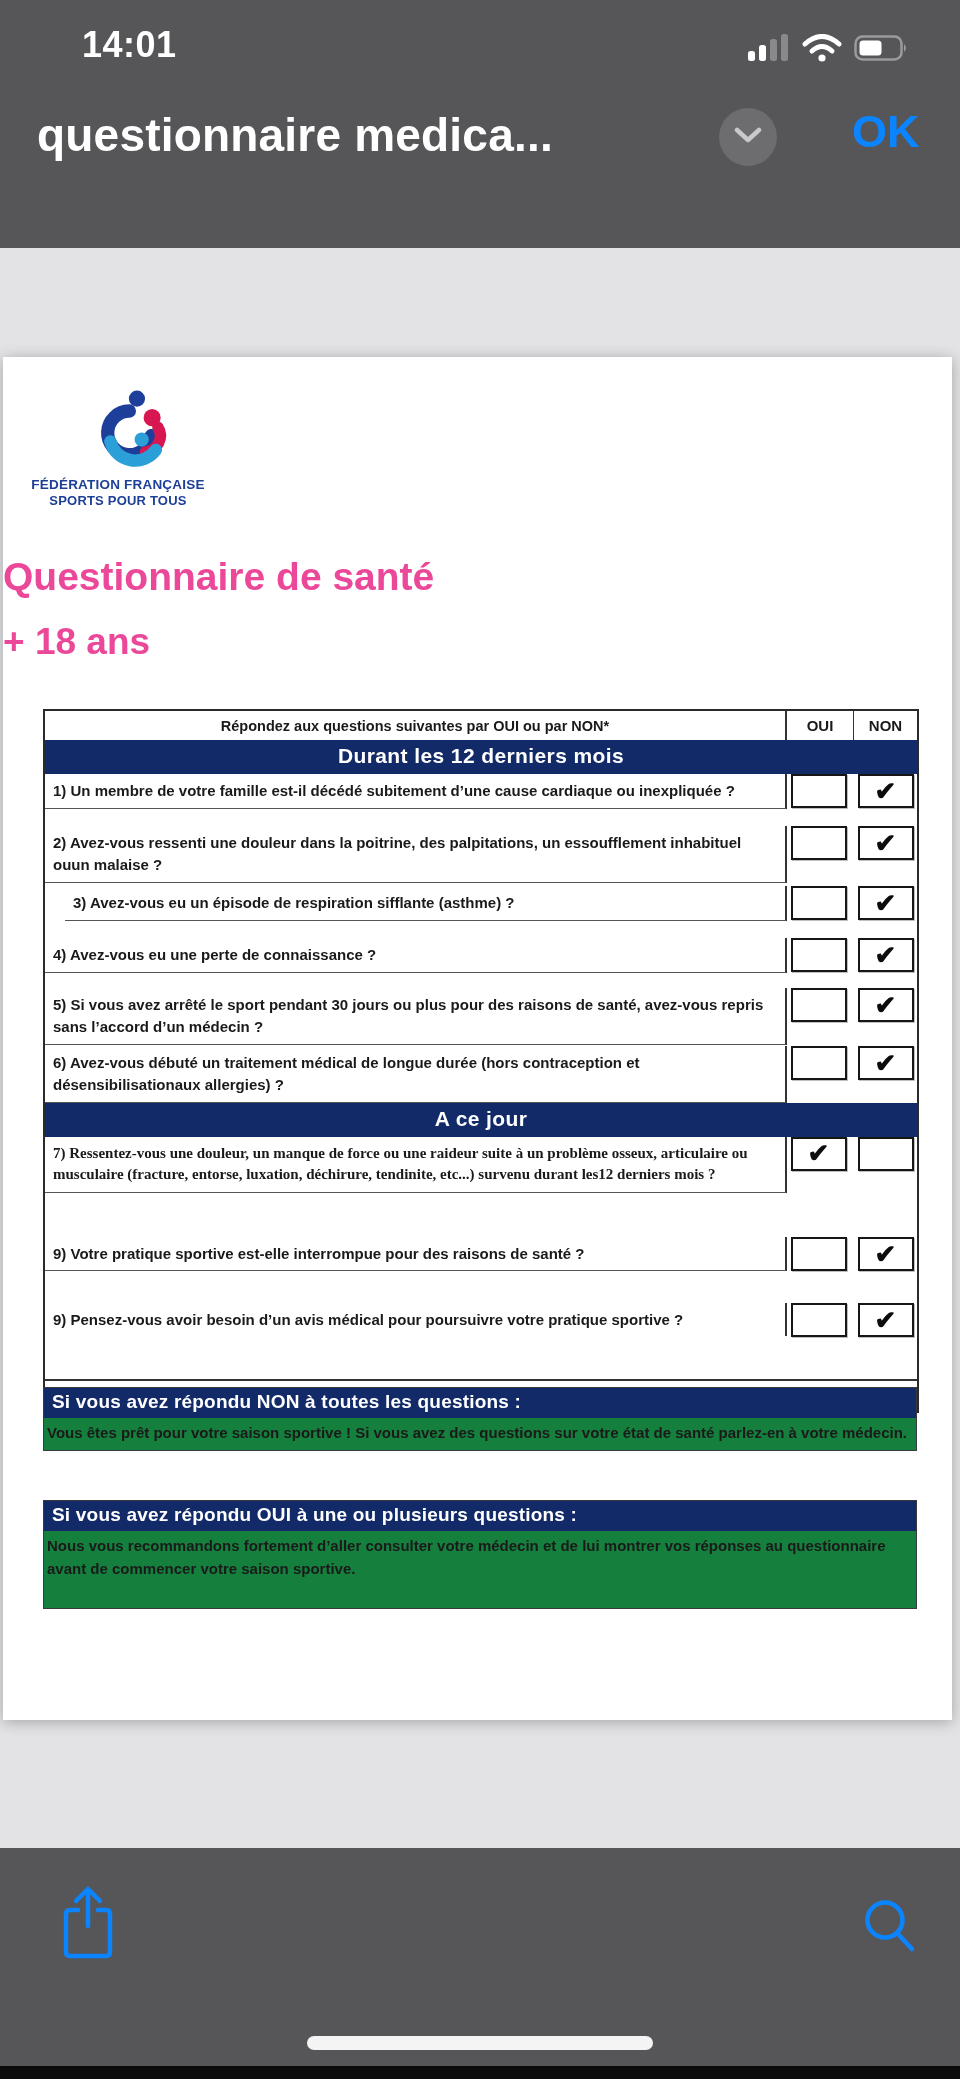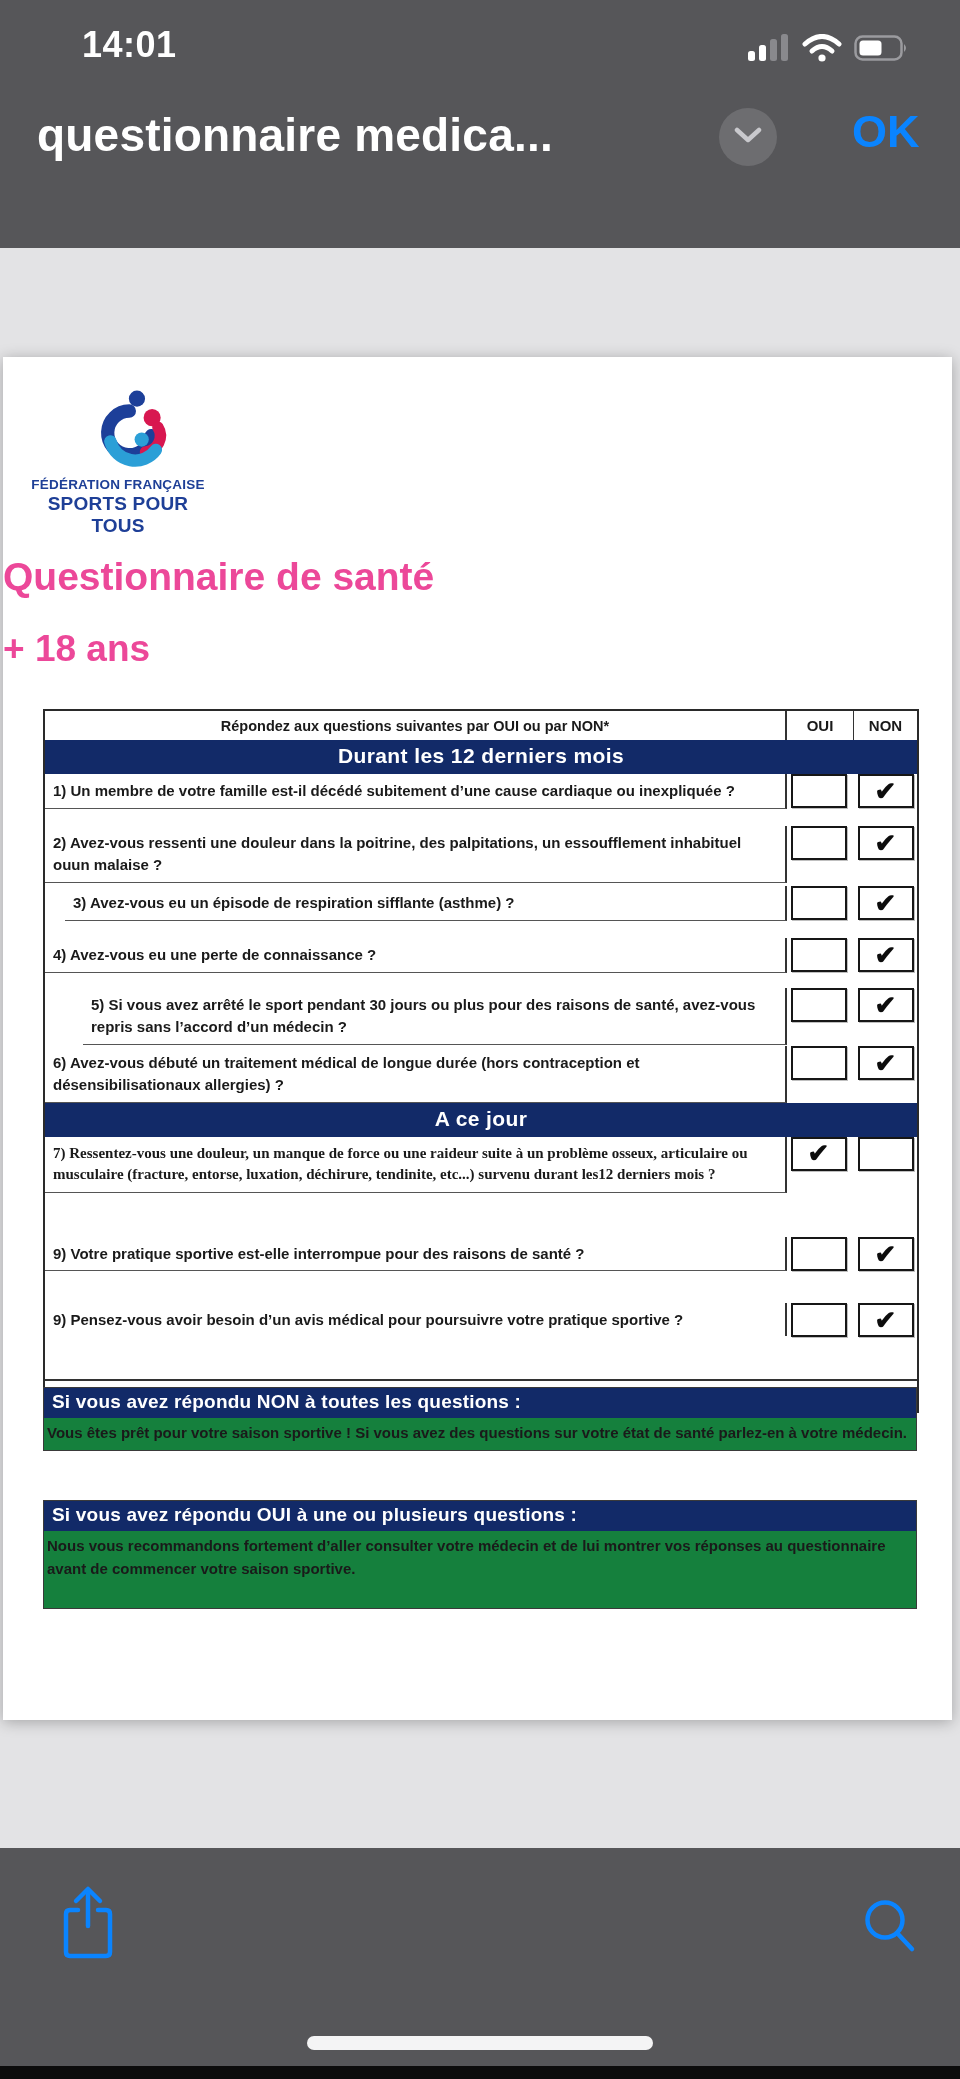--- a/index.html
+++ b/index.html
@@ -33,24 +33,24 @@
   }
   
   .page{
     position:absolute;left:3px;top:357px;width:949px;height:1363px;
     background:#ffffff;box-shadow:0 2px 14px rgba(0,0,0,.28);
     color:#1a1a1a;
   }
   .logo{position:absolute;left:20px;top:32px;width:190px;text-align:center;}
   .logo-mark{margin-left:36px;}
   .logo-l1{font-size:13.5px;font-weight:700;color:#1e3f97;letter-spacing:.2px;margin-top:2px;}
-  .logo-l2{font-size:19px;font-weight:800;color:#1e3f97;letter-spacing:.2px;margin-top:1px;}
+  .logo-l2{font-size:13px;font-weight:800;color:#1e3f97;letter-spacing:.2px;margin-top:1px;}
   .doc-title{position:absolute;left:0;top:198px;width:100%;text-align:left;color:#ec4899;font-weight:700;}
   .doc-title .t1{font-size:39px;}
-  .doc-title .t2{font-size:37px;margin-top:29px;}
+  .doc-title .t2{font-size:37px;margin-top:22px;}
   
   .qtable{
     position:absolute;left:40px;top:352px;width:872px;
     border:2px solid #2a2a2a;font-weight:700;
   }
   .thead{display:flex;align-items:stretch;height:29px;}
   .h-q{flex:1;display:flex;align-items:center;justify-content:center;font-size:14.5px;border-right:2px solid #333;}
   .h-oui{width:66px;display:flex;align-items:center;justify-content:center;font-size:15px;border-right:1.5px solid #333;}
   .h-non{width:63px;display:flex;align-items:center;justify-content:center;font-size:15px;}
   .section-row{
@@ -69,21 +69,21 @@
   .checkbox{
     width:52px;height:30px;border:2px solid #161616;background:#fff;
     display:flex;align-items:center;justify-content:center;
     font-size:26px;font-weight:700;color:#0c0c0c;line-height:1;
     box-shadow:1px 1px 0 rgba(0,0,0,.25);
   }
   .q-row[data-qid="1"]{min-height:52px;}
   .q-row[data-qid="2"]{min-height:60px;}
   .q-row[data-qid="3"]{min-height:52px;padding-left:20px;}
   .q-row[data-qid="4"]{min-height:50px;}
-  .q-row[data-qid="5"]{min-height:58px;padding-left:38px;}
+  .q-row[data-qid="5"]{min-height:58px;}
   .q-row[data-qid="6"]{min-height:56px;}
   .q-row[data-qid="7"]{min-height:100px;font-family:Liberation Serif, serif;}
   .q-row[data-qid="8"]{min-height:66px;}
   .q-row[data-qid="9"]{min-height:76px;}
   .footnote{
     border-top:2px solid #333;text-align:center;
     color:#e8232e;font-size:14.5px;font-weight:700;font-style:italic;
     padding:7px 4px;
   }
   

